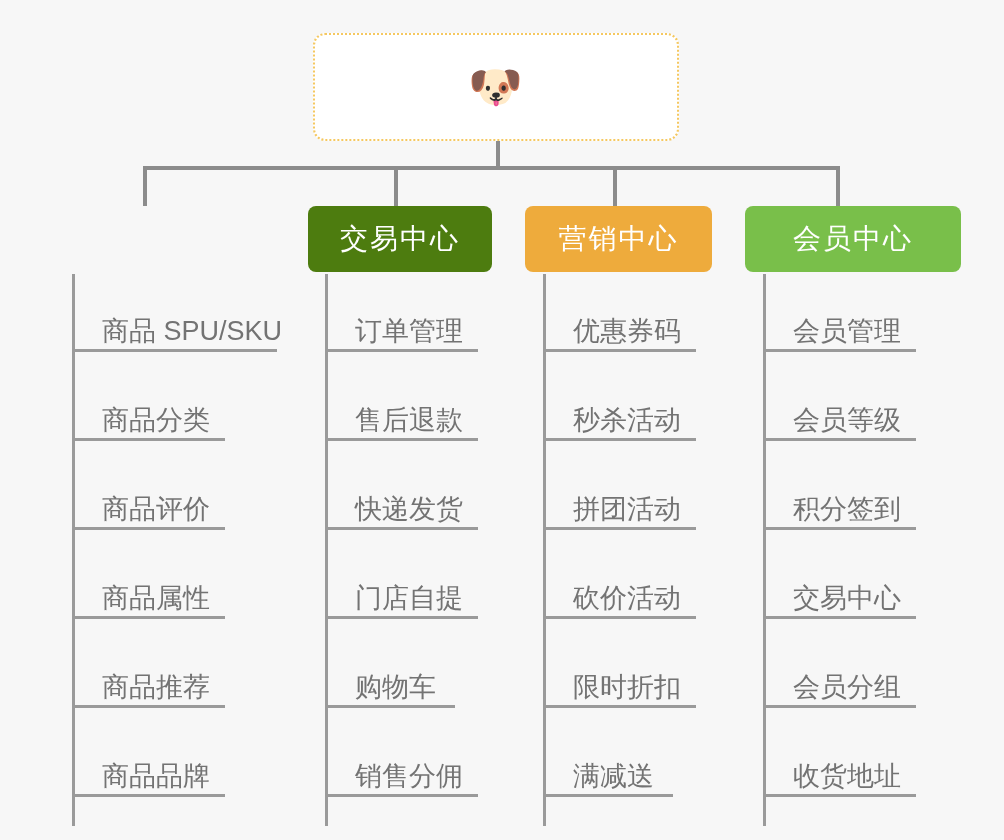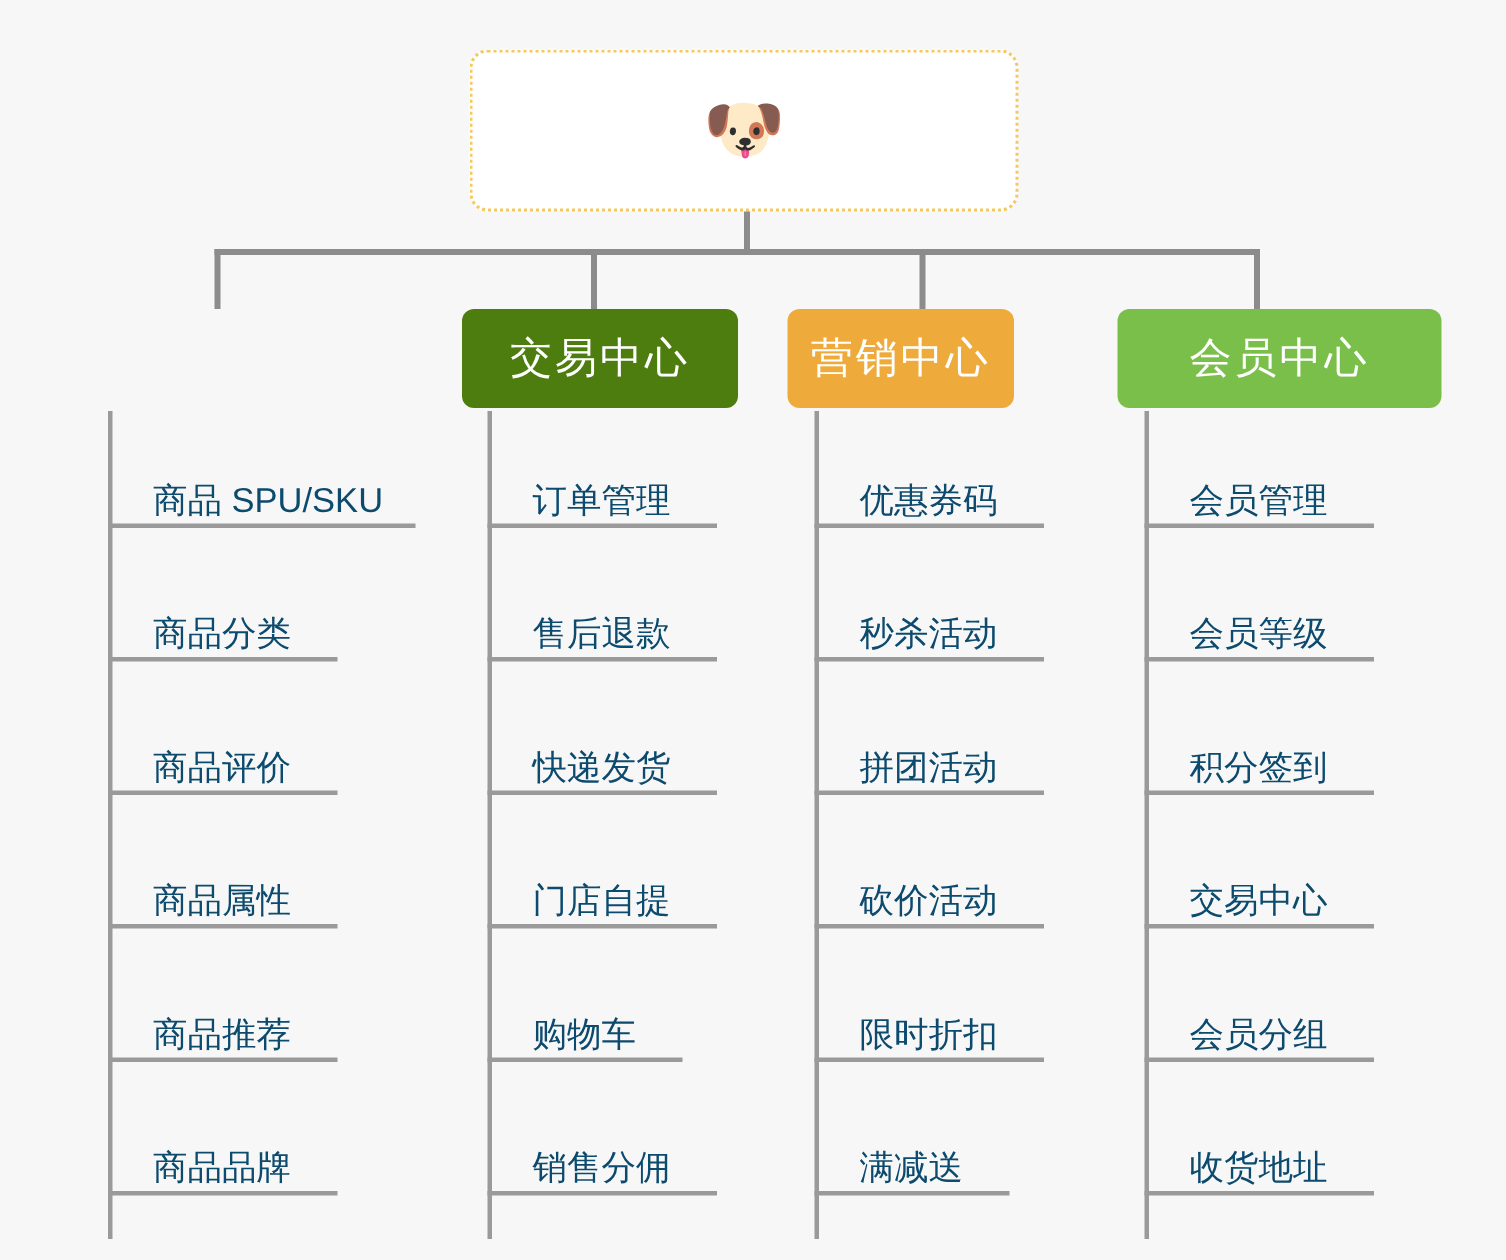--- a/index.html
+++ b/index.html
@@ -86,22 +86,22 @@
   }
   .leaf-item {
     position: absolute;
     left: 0;
     height: 0;
   }
   .leaf-label {
     position: absolute;
     left: 30px;
     bottom: 7px;
-    font-size: 23px;
-    color: #0c4a6e;
+    font-size: 27px;
+    color: #737373;
     white-space: nowrap;
     line-height: 1;
   }
   .leaf-underline {
     position: absolute;
     left: 0;
     bottom: 0;
     height: 3px;
     background: #9a9a9a;
   }
@@ -119,21 +119,21 @@
   <div class="conn conn-h" style="left:143px; top:166px; width:697px;"></div>
 
   <div class="conn conn-v" style="left:143px; top:166px; height:40px;"></div>
   <div class="conn conn-v" style="left:394px; top:166px; height:40px;"></div>
   <div class="conn conn-v" style="left:613px; top:166px; height:40px;"></div>
   <div class="conn conn-v" style="left:836px; top:166px; height:40px;"></div>
 
   <div class="cat-box" style="left:308px; top:206px; width:184px; background:#4d7c0f;">
     <span>交易中心</span>
   </div>
-  <div class="cat-box" style="left:525px; top:206px; width:151px; background:#eeab3c;">
+  <div class="cat-box" style="left:525px; top:206px; width:187px; background:#eeab3c;">
     <span>营销中心</span>
   </div>
   <div class="cat-box" style="left:745px; top:206px; width:216px; background:#79bf4a;">
     <span>会员中心</span>
   </div>
 
   <div class="leaf-col" style="left:72px;">
     <div class="spine"></div>
     <div class="leaf-item" style="top:78px;">
       <span class="leaf-label">商品 SPU/SKU</span>

